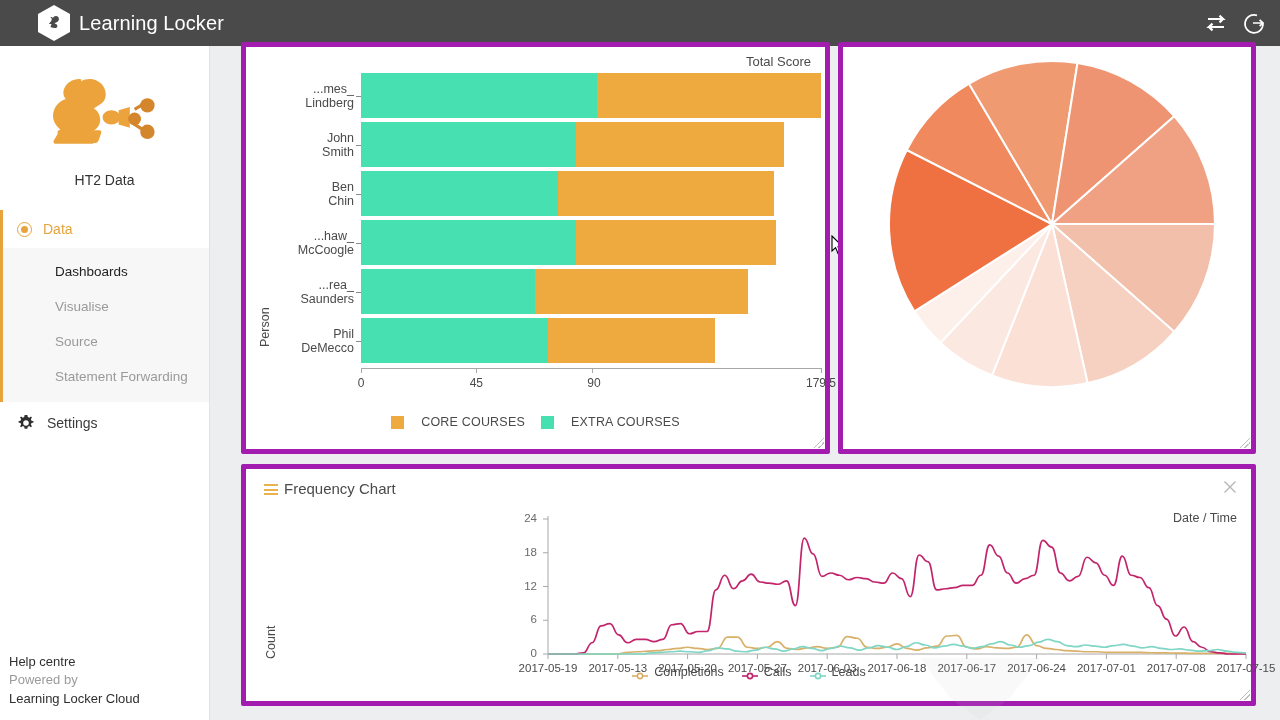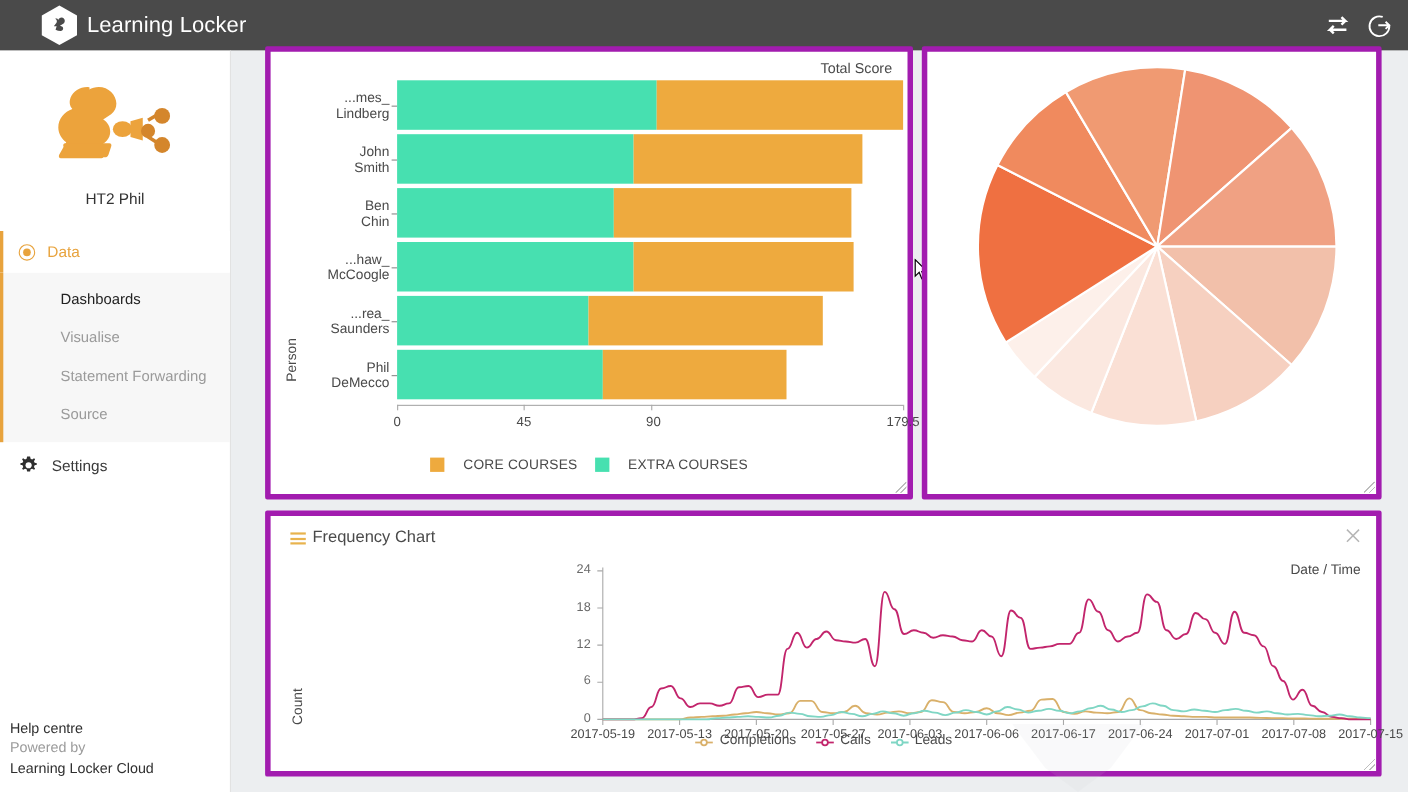--- a/index.html
+++ b/index.html
@@ -226,41 +226,41 @@
           <path d="M92 47 l14 -4 v26 l-14 -4 z"></path>
         </g>
         <g fill="#d4862c">
           <circle cx="128" cy="41" r="9"></circle>
           <circle cx="128" cy="74" r="9"></circle>
           <circle cx="112" cy="58" r="8"></circle>
           <rect x="112" y="44" width="15" height="4" transform="rotate(-31 112 46)"></rect>
           <rect x="111" y="62" width="17" height="4" transform="rotate(33 111 64)"></rect>
         </g>
       </svg>
-      <div class="org-name">HT2 Phil</div>
+      <div class="org-name">HT2 Data</div>
     </div>
 
     <div class="nav">
       <div class="nav-top">
         <div class="radio-dot"></div>
         <span class="nav-label">Data</span>
       </div>
 
       <div class="subnav">
         <div class="subnav-item active">
           <span>Dashboards</span>
         </div>
         <div class="subnav-item">
           <span>Visualise</span>
         </div>
         <div class="subnav-item">
+          <span>Source</span>
+        </div>
+        <div class="subnav-item">
           <span>Statement Forwarding</span>
-        </div>
-        <div class="subnav-item">
-          <span>Source</span>
         </div>
       </div>
 
 
       <div class="nav-row">
         <svg class="nav-icon" viewBox="0 0 20 20">
           <path d="M10 1.2 l1.5 0 0.5 2.2 1.6 0.7 1.9 -1.2 1.1 1.1 -1.2 1.9 0.7 1.6 2.2 0.5 0 1.5 -2.2 0.5 -0.7 1.6 1.2 1.9 -1.1 1.1 -1.9 -1.2 -1.6 0.7 -0.5 2.2 -1.5 0 -1.5 0 -0.5 -2.2 -1.6 -0.7 -1.9 1.2 -1.1 -1.1 1.2 -1.9 -0.7 -1.6 -2.2 -0.5 0 -1.5 2.2 -0.5 0.7 -1.6 -1.2 -1.9 1.1 -1.1 1.9 1.2 1.6 -0.7 0.5 -2.2 z" fill="#2f2f2f"></path>
           <circle cx="10" cy="10" r="3.1" fill="#ffffff"></circle>
         </svg>
         <span class="nav-label">Settings</span>
@@ -410,21 +410,21 @@
             <div class="freq-ytick" style="left: 269px; top: 110.5px;">12</div>
             <div class="freq-ytick" style="left: 269px; top: 76.75px;">18</div>
             <div class="freq-ytick" style="left: 269px; top: 43px;">24</div>
           </div>
         <div id="freq-xticks">
             <div class="freq-xtick" style="left: 302px; top: 193px;">2017-05-19</div>
             <div class="freq-xtick" style="left: 371.8px; top: 193px;">2017-05-13</div>
             <div class="freq-xtick" style="left: 441.6px; top: 193px;">2017-05-20</div>
             <div class="freq-xtick" style="left: 511.4px; top: 193px;">2017-05-27</div>
             <div class="freq-xtick" style="left: 581.2px; top: 193px;">2017-06-03</div>
-            <div class="freq-xtick" style="left: 651px; top: 193px;">2017-06-06</div>
+            <div class="freq-xtick" style="left: 651px; top: 193px;">2017-06-18</div>
             <div class="freq-xtick" style="left: 720.8px; top: 193px;">2017-06-17</div>
             <div class="freq-xtick" style="left: 790.6px; top: 193px;">2017-06-24</div>
             <div class="freq-xtick" style="left: 860.4px; top: 193px;">2017-07-01</div>
             <div class="freq-xtick" style="left: 930.2px; top: 193px;">2017-07-08</div>
             <div class="freq-xtick" style="left: 1000px; top: 193px;">2017-07-15</div>
           </div>
         <div class="freq-ylabel">Count</div>
       </div>
       <div class="freq-legend" id="freq-legend">
           <div class="fleg-item">

